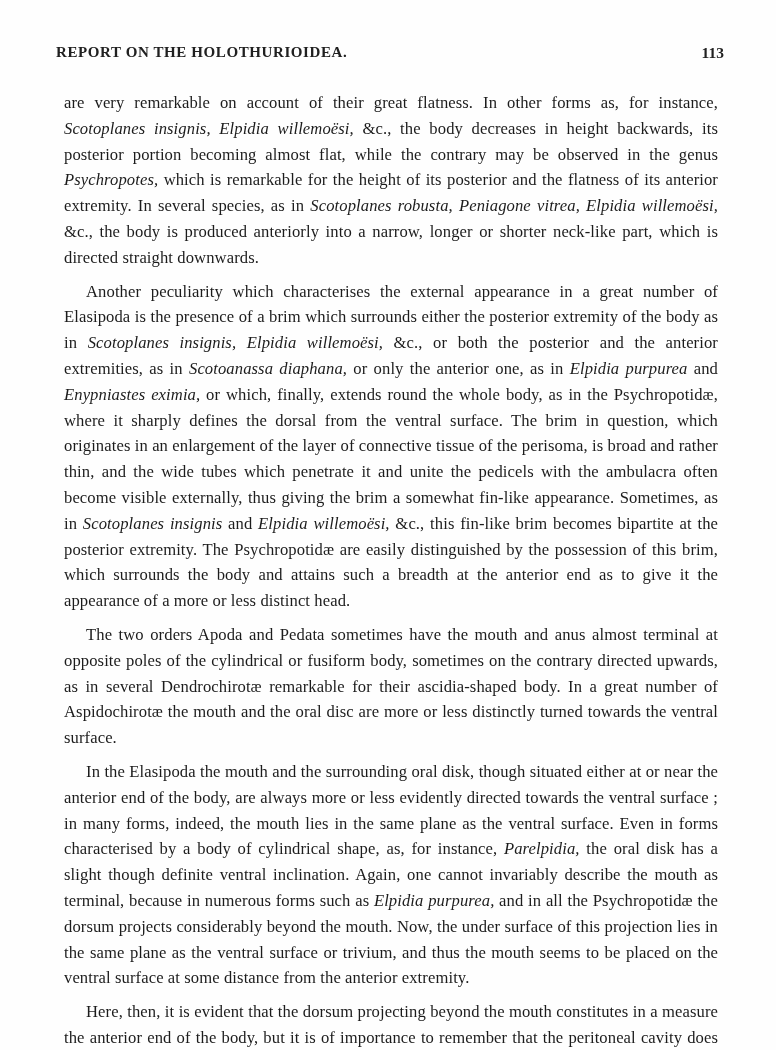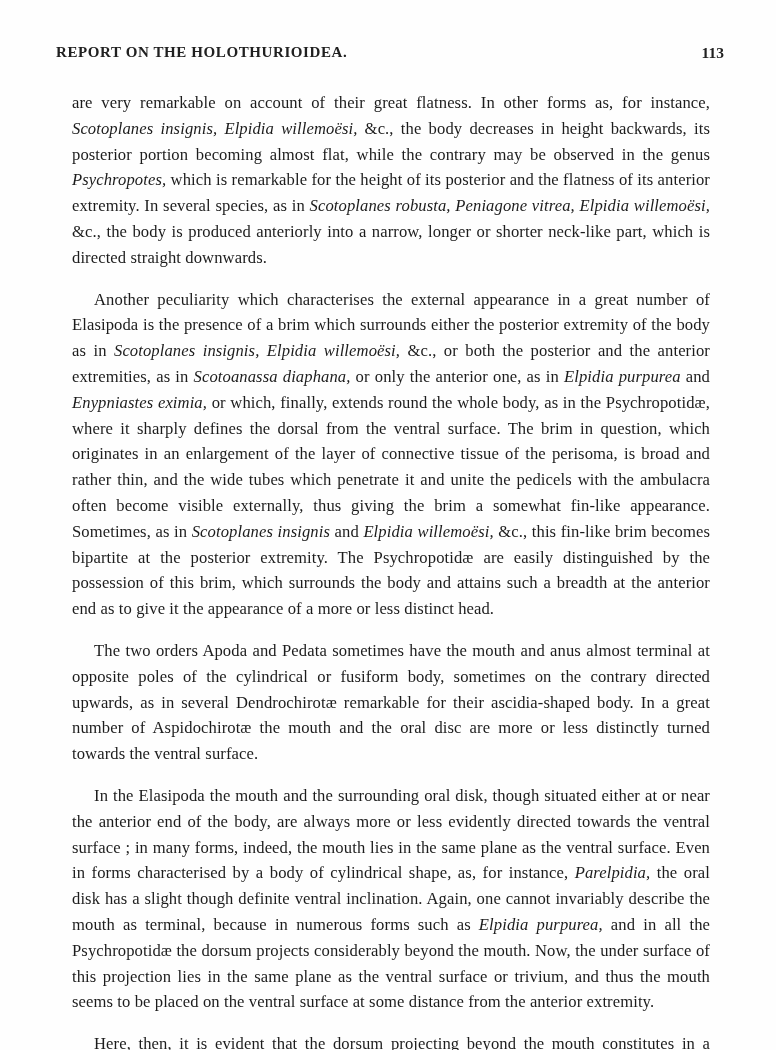--- a/index.html
+++ b/index.html
@@ -40,21 +40,21 @@
     font-weight: 700;
     color: #202020;
   }
   .page-body {
     font-size: 16.6px;
     line-height: 25.8px;
     text-align: justify;
     letter-spacing: 0.1px;
   }
   .page-body p {
-    margin: 16px;
+    margin: 8px;
     padding: 0;
   }
   .page-body p.indent {
     text-indent: 22px;
   }
   .species {
     font-style: italic;
   }
 </style>
 </head>

